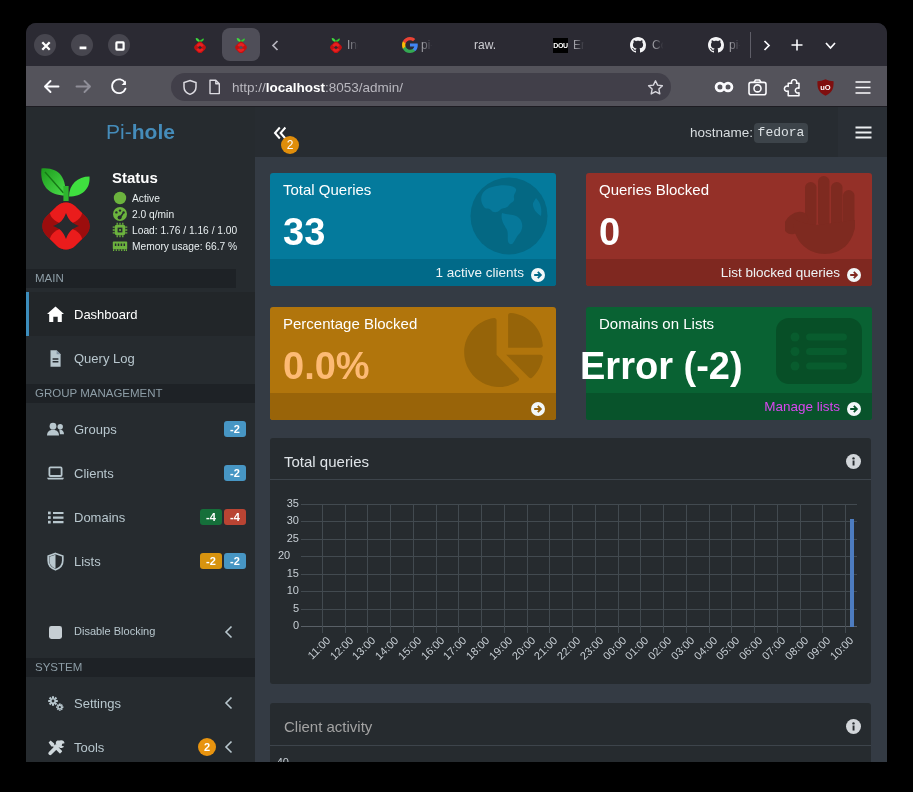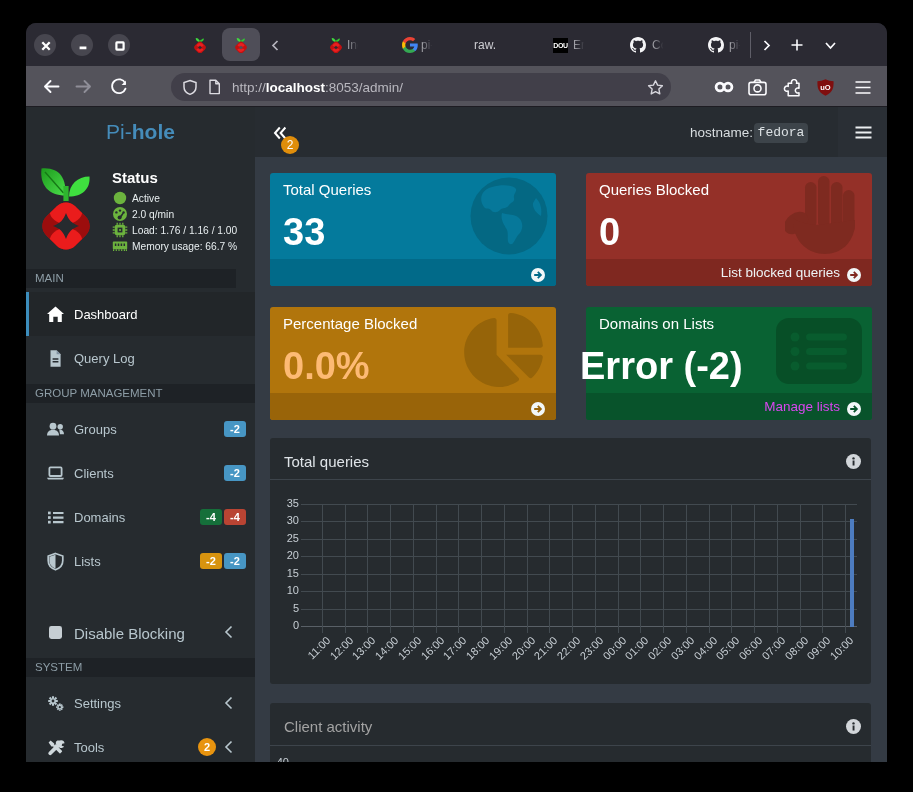--- a/index.html
+++ b/index.html
@@ -232,21 +232,21 @@
 <svg class="a" style="left:20px;top:529px" width="19" height="19" viewBox="0 0 19 19">
       <path d="M9.5 1.5 L16.8 4 V8.6 C16.8 13.2 13.9 16.3 9.5 17.8 C5.1 16.3 2.2 13.2 2.2 8.6 V4 Z" fill="none" stroke="#b8c7ce" stroke-width="1.7"></path>
       <path d="M9.5 2.8 L9.5 16.5 C5.9 15.1 3.4 12.5 3.4 8.7 V4.8 Z" fill="#b8c7ce"></path>
     </svg>
 <div class="a" style="left:48px;top:531px;font-size:13px;color:#b8c7ce">Lists</div>
 <div class="a" style="left:174px;top:530px;width:22px;height:16px;background:#d7930f;border-radius:3px;color:#fff;font-size:11px;font-weight:bold;line-height:16px;text-align:center">-2</div>
 <div class="a" style="left:198px;top:530px;width:22px;height:16px;background:#4796c4;border-radius:3px;color:#fff;font-size:11px;font-weight:bold;line-height:16px;text-align:center">-2</div>
 <svg class="a" style="left:20px;top:600px" width="19" height="19" viewBox="0 0 19 19">
       <rect x="3" y="3" width="13" height="13" rx="2.4" fill="#c6ced3"></rect>
     </svg>
-<div class="a" style="left:48px;top:602px;font-size:15px;color:#b8c7ce">Disable Blocking</div>
+<div class="a" style="left:48px;top:602px;font-size:11px;color:#b8c7ce">Disable Blocking</div>
 <svg class="a" style="left:198px;top:602px" width="9" height="14" viewBox="0 0 9 14">
       <path d="M7.5 1.5 L2 7 L7.5 12.5" stroke="#b8c7ce" stroke-width="1.6" fill="none"></path>
     </svg>
 <div class="a" style="left:0px;top:635px;width:229px;height:19px;background:#1e2226;color:#8d9da6;font-size:11.5px;line-height:19px;padding-left:9px">SYSTEM</div>
 <svg class="a" style="left:20px;top:671px" width="19" height="19" viewBox="0 0 19 19">
       <g fill="#b8c7ce">
         <circle cx="7" cy="7" r="3.1"></circle>
         <g stroke="#b8c7ce" stroke-width="2.1">
    <path d="M7 2.2 V4 M7 10 V11.8 M2.2 7 H4 M10 7 H11.8 M3.6 3.6 L4.9 4.9 M9.1 9.1 L10.4 10.4 M10.4 3.6 L9.1 4.9 M4.9 9.1 L3.6 10.4"></path>
         </g>
@@ -277,20 +277,21 @@
 <div class="a" style="left:244px;top:150px;width:286px;height:113px;background:#047a9c;border-radius:3px"></div>
 <div class="a" style="left:244px;top:236px;width:286px;height:27px;background:#016a89;border-radius:0 0 3px 3px"></div>
 <svg class="a" style="left:444px;top:154px" width="78" height="78" viewBox="0 0 78 78">
 <circle cx="39" cy="39" r="38.5" fill="#046883"></circle>
 <path d="M14,30 C8,22 12,12 22,10 C32,7 44,8 46,12 C47,15 43,17 44,21 C45,25 41,25 39,28 C37,32 33,30 30,33 C27,36 23,36 21,33 C18,30 16,33 14,30 Z" fill="#06789a"></path>
 <path d="M32,36 C38,38 45,37 49,41 C54,46 53,54 48,58 C45,62 43,69 40,67 C36,65 39,58 37,53 C35,49 30,43 32,36 Z" fill="#06789a"></path>
 <path d="M66,21 C71,26 72,33 71,39 C67,37 62,31 63,26 Z" fill="#06789a"></path>
 </svg>
 <div class="a" style="left:257px;top:158px;font-size:15px;color:#fff">Total Queries</div>
 <div class="a" style="left:257px;top:187px;font-size:38px;font-weight:bold;color:#fff;line-height:44px">33</div>
+<div class="a" style="left:244px;top:242px;width:254px;text-align:right;font-size:13.5px;color:#eef4f6">1 active clients</div>
 <svg class="a" style="left:505px;top:245px" width="14" height="14" viewBox="0 0 14 14">
       <circle cx="7" cy="7" r="7" fill="#f2f7f8"></circle>
       <path d="M3.2 7 H9.5 M6.8 3.9 L9.9 7 L6.8 10.1" stroke="#016a89" stroke-width="1.8" fill="none"></path>
     </svg>
 <div class="a" style="left:560px;top:150px;width:286px;height:113px;background:#943028;border-radius:3px"></div>
 <div class="a" style="left:560px;top:236px;width:286px;height:27px;background:#7f2820;border-radius:0 0 3px 3px"></div>
 <svg class="a" style="left:759px;top:153px" width="76" height="78" viewBox="0 0 76 78">
 <g fill="#7e2a20">
 <rect x="20" y="6" width="11.5" height="46" rx="5.7"></rect>
 <rect x="33" y="0" width="11.5" height="52" rx="5.7"></rect>
@@ -350,21 +351,21 @@
       <rect x="6.6" y="6.5" width="1.9" height="5" fill="#262b2f"></rect>
       <circle cx="7.5" cy="4.4" r="1.2" fill="#262b2f"></circle>
     </svg>
 <div class="a" style="left:275px;top:481px;width:556px;height:1px;background:#424a50"></div>
 <div class="a" style="left:243px;top:474px;width:30px;text-align:right;font-size:11px;color:#c7ced4">35</div>
 <div class="a" style="left:275px;top:498px;width:556px;height:1px;background:#424a50"></div>
 <div class="a" style="left:243px;top:491px;width:30px;text-align:right;font-size:11px;color:#c7ced4">30</div>
 <div class="a" style="left:275px;top:516px;width:556px;height:1px;background:#424a50"></div>
 <div class="a" style="left:243px;top:509px;width:30px;text-align:right;font-size:11px;color:#c7ced4">25</div>
 <div class="a" style="left:275px;top:533px;width:556px;height:1px;background:#424a50"></div>
-<div class="a" style="left:243px;top:526px;width:30px;text-align:right;font-size:11px;color:#c7ced4">20</div>
+<div class="a" style="left:243px;top:526px;width:30px;text-align:center;font-size:11px;color:#c7ced4">20</div>
 <div class="a" style="left:275px;top:551px;width:556px;height:1px;background:#424a50"></div>
 <div class="a" style="left:243px;top:544px;width:30px;text-align:right;font-size:11px;color:#c7ced4">15</div>
 <div class="a" style="left:275px;top:568px;width:556px;height:1px;background:#424a50"></div>
 <div class="a" style="left:243px;top:561px;width:30px;text-align:right;font-size:11px;color:#c7ced4">10</div>
 <div class="a" style="left:275px;top:586px;width:556px;height:1px;background:#424a50"></div>
 <div class="a" style="left:243px;top:579px;width:30px;text-align:right;font-size:11px;color:#c7ced4">5</div>
 <div class="a" style="left:275px;top:603px;width:556px;height:1px;background:#596067"></div>
 <div class="a" style="left:243px;top:596px;width:30px;text-align:right;font-size:11px;color:#c7ced4">0</div>
 <div class="a" style="left:296px;top:481px;width:1px;height:129px;background:#424a50"></div>
 <div class="a" style="left:236.0px;top:611px;width:62px;text-align:right;font-size:11px;color:#c7ced4;transform:rotate(-45deg);transform-origin:100% 0%">11:00</div>

